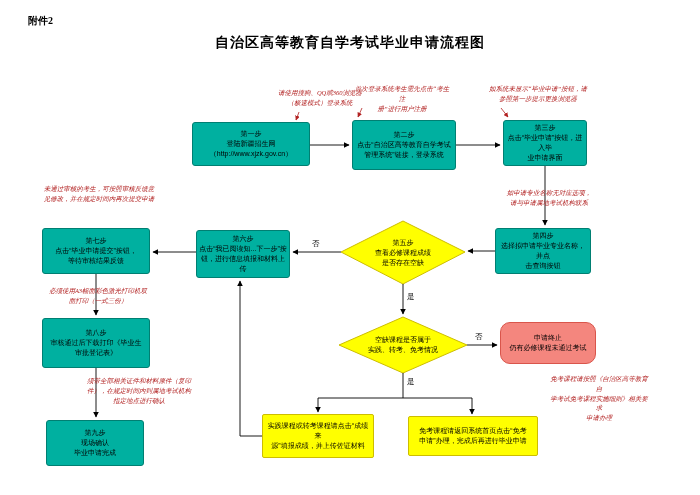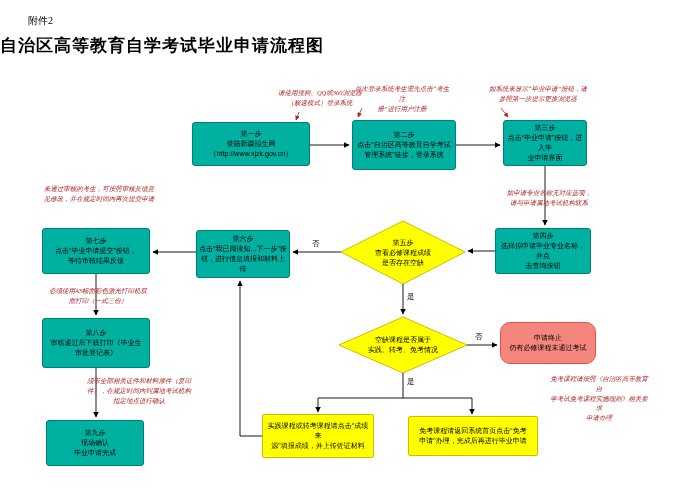--- a/index.html
+++ b/index.html
@@ -1,20 +1,20 @@
 <!DOCTYPE html>
 <html><head>
 <meta charset="utf-8">
 <style>
   html,body{margin:0;padding:0;background:#fff;}
   .canvas{position:relative;width:700px;height:495px;background:#ffffff;overflow:hidden;
           font-family:"Liberation Sans",sans-serif;color:#000;}
-  .attachment{position:absolute;top:14px;left:28px;font-size:10px;font-weight:400;
+  .attachment{position:absolute;top:14px;left:28px;font-size:10px;font-weight:700;
               font-family:"Liberation Serif",serif;}
-  .title{position:absolute;top:34px;left:0;right:0;text-align:left;font-size:17px;
+  .title{position:absolute;top:34px;left:0;right:0;text-align:center;font-size:14px;
          font-weight:700;letter-spacing:1px;font-family:"Liberation Serif",serif;}
   svg.connectors{position:absolute;top:0;left:0;pointer-events:none;}
   .box{position:absolute;display:flex;flex-direction:column;align-items:center;justify-content:center;
        text-align:center;font-size:7px;line-height:1.4;box-sizing:border-box;padding:2px;}
   .teal{background:#00b0a0;border:1px solid #007f72;border-radius:3px;}
   .yellow{background:#ffff00;border:1px solid #cdbd00;border-radius:2px;}
   .redbox{background:#f4867e;border:1px solid #d9554b;border-radius:10px;}
   .pre{white-space:pre-line;}
   .diamond-text{position:absolute;display:flex;flex-direction:column;align-items:center;
                 justify-content:center;text-align:center;font-size:7px;line-height:1.4;}

